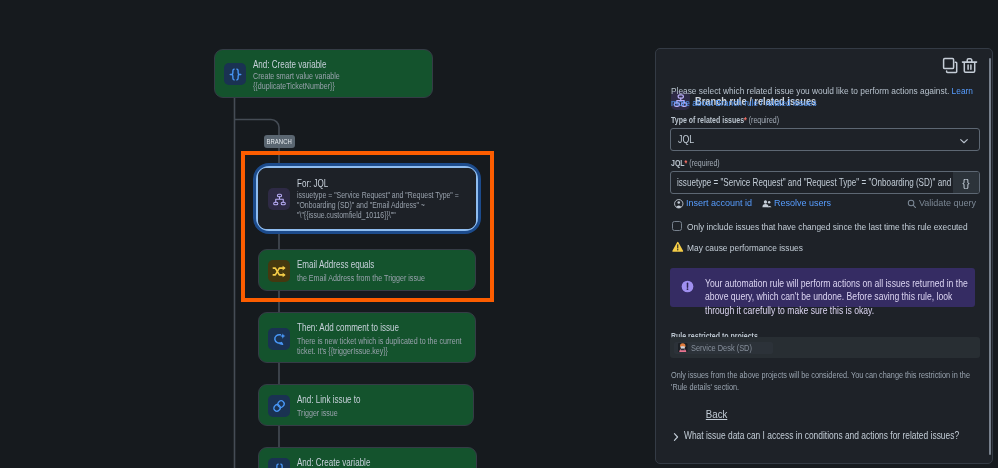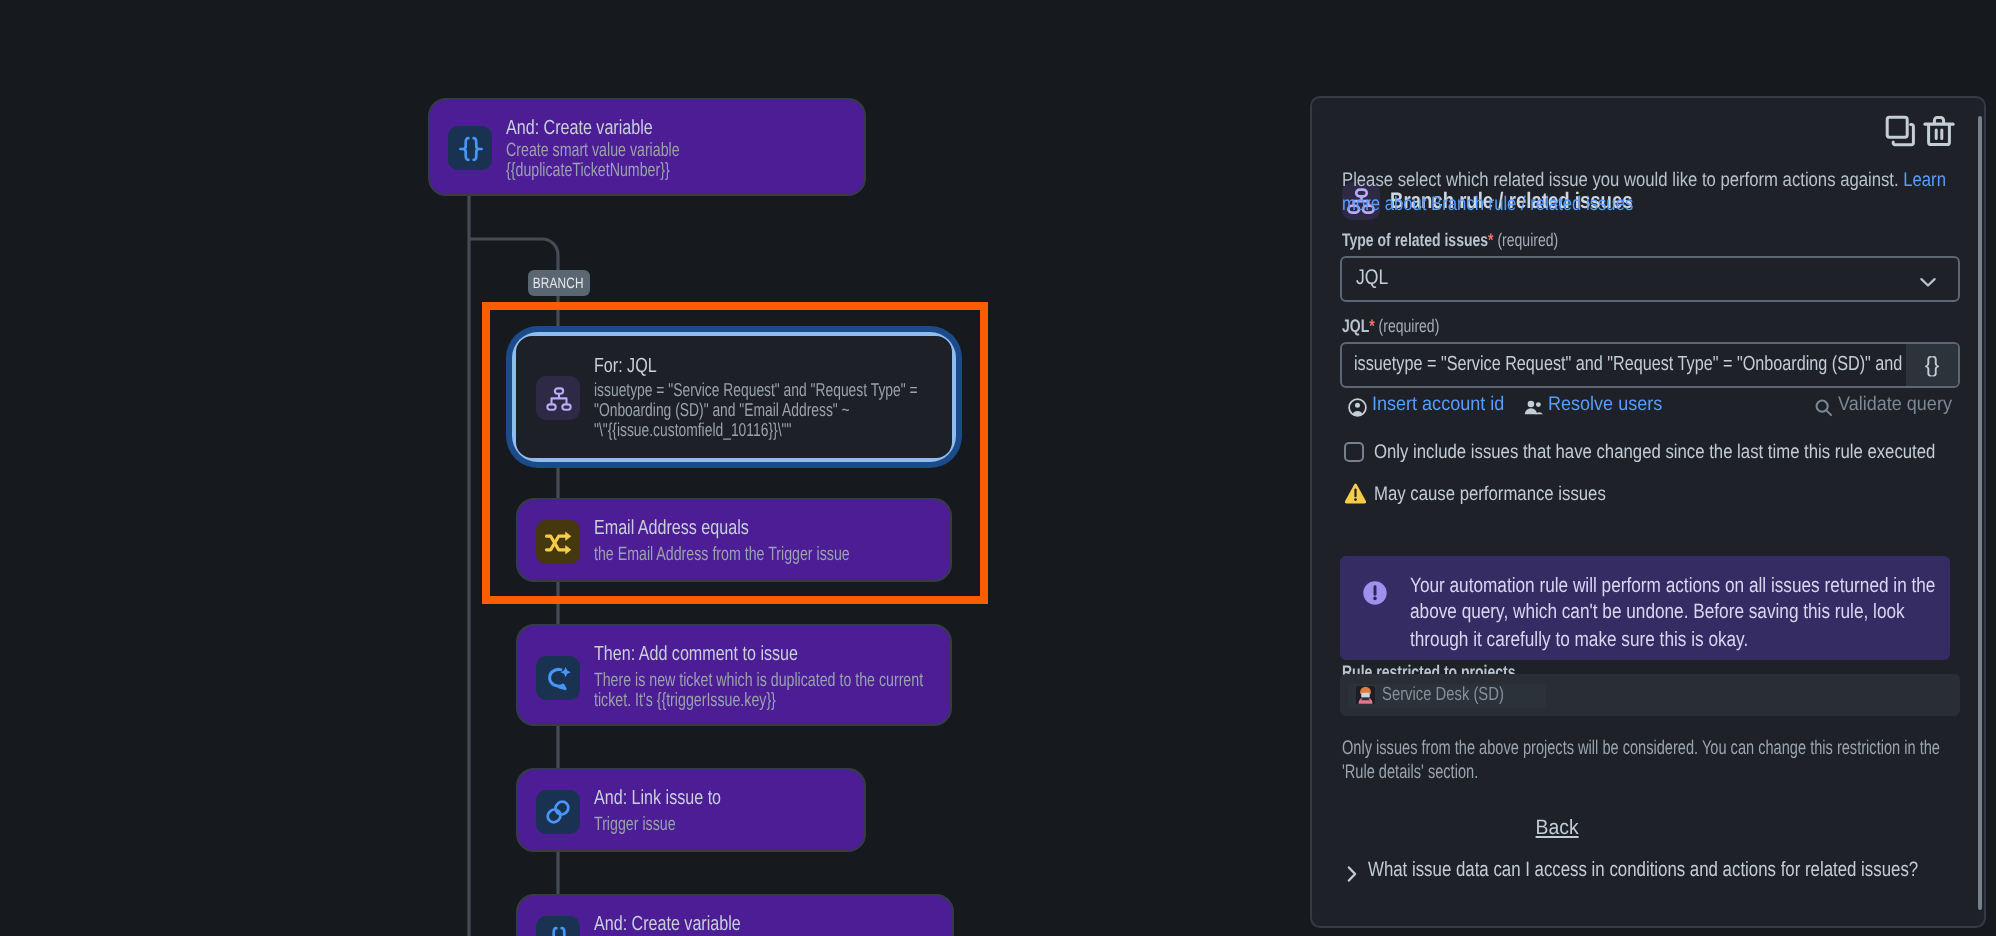--- a/index.html
+++ b/index.html
@@ -17,21 +17,21 @@
   .toggle .knob{position:absolute;right:2px;top:2.5px;width:10px;height:10px;border-radius:50%;background:#2a2f34;}
   .toggle .chk{position:absolute;left:4px;top:3.5px;width:8px;height:8px;}
   .tb-link{position:absolute;top:13px;font-size:10.4px;color:#c3cdd7;white-space:nowrap;transform:scaleX(0.855);transform-origin:left top;font-weight:500;}
   .tb-link.disabled{color:#5e6a75;}
   .tb-sep{position:absolute;left:917px;top:9px;width:1px;height:18px;background:#454b52;}
   .update-btn{position:absolute;left:870px;top:10px;width:43px;height:17px;border-radius:3px;background:#272c31;}
 
   
   .canvas{position:absolute;left:0;top:38px;width:648px;height:430px;background:#161a1e;overflow:hidden;}
   .conn{position:absolute;left:0;top:0;}
-  .card{position:absolute;border:1px solid #353c46;border-radius:9px;background:#4c1d95;box-sizing:border-box;}
+  .card{position:absolute;border:1px solid #353c46;border-radius:9px;background:#14532d;box-sizing:border-box;}
   .card .ic{position:absolute;left:14px;top:14px;width:30px;height:30px;border-radius:6px;display:flex;align-items:center;justify-content:center;}
   .card .ttl{position:absolute;font-size:10.2px;color:#c8d1db;transform:scaleX(0.79);transform-origin:left center;white-space:nowrap;}
   .card .sub{position:absolute;font-size:9.6px;color:#99a2ad;line-height:10.2px;white-space:nowrap;transform:scaleX(0.74);transform-origin:left top;}
   .branch-tag{position:absolute;background:#5a6671;color:#e4e9ee;font-size:7.5px;letter-spacing:.1px;
      border-radius:3px;width:31px;height:13px;display:flex;align-items:center;justify-content:center;}
   .branch-tag span{display:inline-block;transform:scaleX(0.79);}
   .hl{position:absolute;border:4px solid #fc5d00;box-sizing:border-box;}
   .sel-outline{position:absolute;border-radius:11px;box-sizing:border-box;box-shadow:0 0 0 2px #8fbdf0, 0 0 0 5px #1c4b8c;}
 
   
@@ -65,21 +65,21 @@
   .cbox{position:absolute;width:11px;height:11px;border:1.2px solid #77818d;border-radius:2.5px;box-sizing:border-box;}
   .ctext{position:absolute;font-size:9.9px;color:#c3cdd7;white-space:nowrap;transform:scaleX(0.848);transform-origin:left top;}
   .expander{left:28px;top:381px;font-size:10.4px;transform:scaleX(0.81);}
   .infobox{position:absolute;left:14px;width:305px;background:#352c63;border-radius:3px;}
   .infobox .itxt{position:absolute;left:35px;top:9px;width:318px;font-size:10.4px;line-height:13.4px;color:#dcd5f2;
     transform:scaleX(0.828);transform-origin:left top;}
   .phelp{position:absolute;left:15px;top:320px;width:406px;font-size:9.9px;line-height:11.5px;color:#9aa5b1;
     transform:scaleX(0.739);transform-origin:left top;}
   .projpill{position:absolute;left:4px;top:4.5px;height:12px;background:#2c3239;border-radius:2px;display:flex;align-items:center;gap:3px;padding:0 4px 0 4px;}
   .projpill span{font-size:9.5px;color:#868f9b;transform:scaleX(0.78);display:inline-block;transform-origin:left center;}
-  .panelbtn{position:absolute;height:24px;border-radius:3px;display:flex;align-items:center;justify-content:flex-end;font-size:10.4px;text-decoration:underline;}
+  .panelbtn{position:absolute;height:24px;border-radius:3px;display:flex;align-items:center;justify-content:flex-start;font-size:10.4px;text-decoration:underline;}
   .panelbtn span{transform:scaleX(0.93);display:inline-block;}
   .panelbtn.next{background:#282e33;}
 </style>
 </head>
 <body>
 
 <div class="app">
 
 
   <div class="canvas">
@@ -149,21 +149,21 @@
           <path d="M13.3 2.8 L14.2 4.8 L16.2 5.7 L14.2 6.6 L13.3 8.6 L12.4 6.6 L10.4 5.7 L12.4 4.8 Z" fill="#4896f5"></path>
         </svg>
       </div>
       <div class="ttl" style="left:38px;top:9px">Then: Add comment to issue</div>
       <div class="sub" style="left:38px;top:23px;width:200px">
         <div>There is new ticket which is duplicated to the current</div>
         <div>ticket. It's {{triggerIssue.key}}</div>
       </div>
     </div>
 
-    <div class="card" style="left:258px;top:346px;width:175px;height:42px">
+    <div class="card" style="left:258px;top:346px;width:216px;height:42px">
       <div class="ic" style="background:#1a3252;left:9px;top:10px;width:22px;height:22px;border-radius:5px">
         <svg viewBox="0 0 18 18" width="16" height="16">
           <g transform="rotate(-45 9 9)">
             <rect x="2.2" y="5.6" width="7.4" height="6.8" rx="3.4" fill="none" stroke="#4896f5" stroke-width="1.5"></rect>
             <rect x="8.4" y="5.6" width="7.4" height="6.8" rx="3.4" fill="none" stroke="#4896f5" stroke-width="1.5"></rect>
           </g>
         </svg>
       </div>
       <div class="ttl" style="left:38px;top:9px">And: Link issue to</div>
       <div class="sub" style="left:38px;top:23px">
@@ -252,21 +252,21 @@
     <div class="cbox" style="left:16px;top:172px;width:10px;height:10px"></div>
     <div class="ctext" style="left:31px;top:172px">Only include issues that have changed since the last time this rule executed</div>
 
     <svg viewBox="0 0 14 14" width="11.5" height="11.5" style="position:absolute;left:16px;top:192px">
       <path d="M6.2 1.5 A1 1 0 0 1 7.8 1.5 L13.3 11.6 A1 1 0 0 1 12.5 13.1 L1.5 13.1 A1 1 0 0 1 0.7 11.6 Z" fill="#f5cd47"></path>
       <path d="M7 4.6 L7 8.6" stroke="#1e2228" stroke-width="1.35" stroke-linecap="round"></path>
       <circle cx="7" cy="10.7" r="0.85" fill="#1e2228"></circle>
     </svg>
     <div class="ctext" style="left:31px;top:193px">May cause performance issues</div>
 
-    <div class="infobox" style="top:229px;height:52px">
+    <div class="infobox" style="top:219px;height:39px">
       <svg viewBox="0 0 14 14" width="13" height="13" style="position:absolute;left:11px;top:12px">
         <circle cx="7" cy="7" r="6.3" fill="#9f8fef"></circle>
         <path d="M7 3.6 L7 7.7" stroke="#2f2553" stroke-width="1.6" stroke-linecap="round"></path>
         <circle cx="7" cy="9.9" r="0.95" fill="#2f2553"></circle>
       </svg>
       <div class="itxt">Your automation rule will perform actions on all issues returned in the above query, which can't be undone. Before saving this rule, look through it carefully to make sure this is okay.</div>
     </div>
 
     <div class="flabel" style="top:282px">Rule restricted to projects</div>
     <div class="projfield" style="top:288px">

